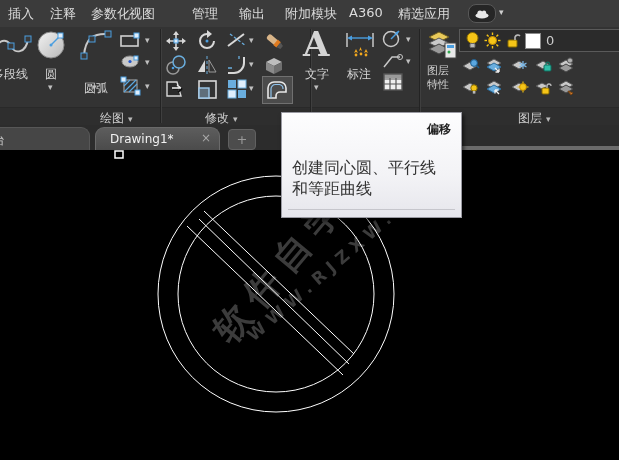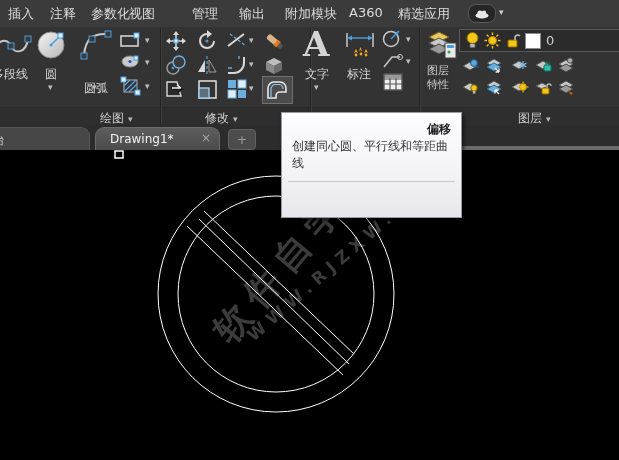--- a/index.html
+++ b/index.html
@@ -52,21 +52,21 @@
   .wm{position:absolute;color:#3c3c3c;white-space:nowrap;transform-origin:0 0;font-weight:bold;}
   .wm.cn{left:203px;top:172px;font-size:36px;letter-spacing:10px;transform:rotate(-50deg);}
   .wm.url{left:243px;top:180px;font-size:17px;letter-spacing:6px;transform:rotate(-41deg);}
   #cad-svg{position:absolute;left:0;top:0;}
   
   .tooltip{position:absolute;left:281px;top:112px;width:181px;height:106px;z-index:20;
            background:linear-gradient(#fdfdfe 0%,#f3f3f6 60%,#e6e6ec 100%);
            border:1px solid #9a9aa2;box-shadow:2px 3px 4px rgba(0,0,0,.55);
            box-sizing:border-box;padding:8px 10px 6px 10px;}
   .tt-title{font-size:12px;font-weight:bold;color:#222;text-align:right;}
-  .tt-desc{font-size:12px;color:#333;margin-top:0;font-family:Liberation Mono, monospace;}
+  .tt-desc{font-size:16px;color:#333;margin-top:20px;font-family:Liberation Mono, monospace;}
   .tt-div{height:1px;background:#c6c6cc;margin:9px -4px 7px -4px;}
   .tt-cmd{display:flex;align-items:center;gap:7px;}
   .tt-cmd-txt{font-size:13px;font-weight:bold;color:#222;}
   .tt-help{font-size:12px;font-weight:bold;color:#333;margin-top:8px;}
   svg{overflow:visible;}
 </style>
 </head>
 <body>
 
 <div class="app">

